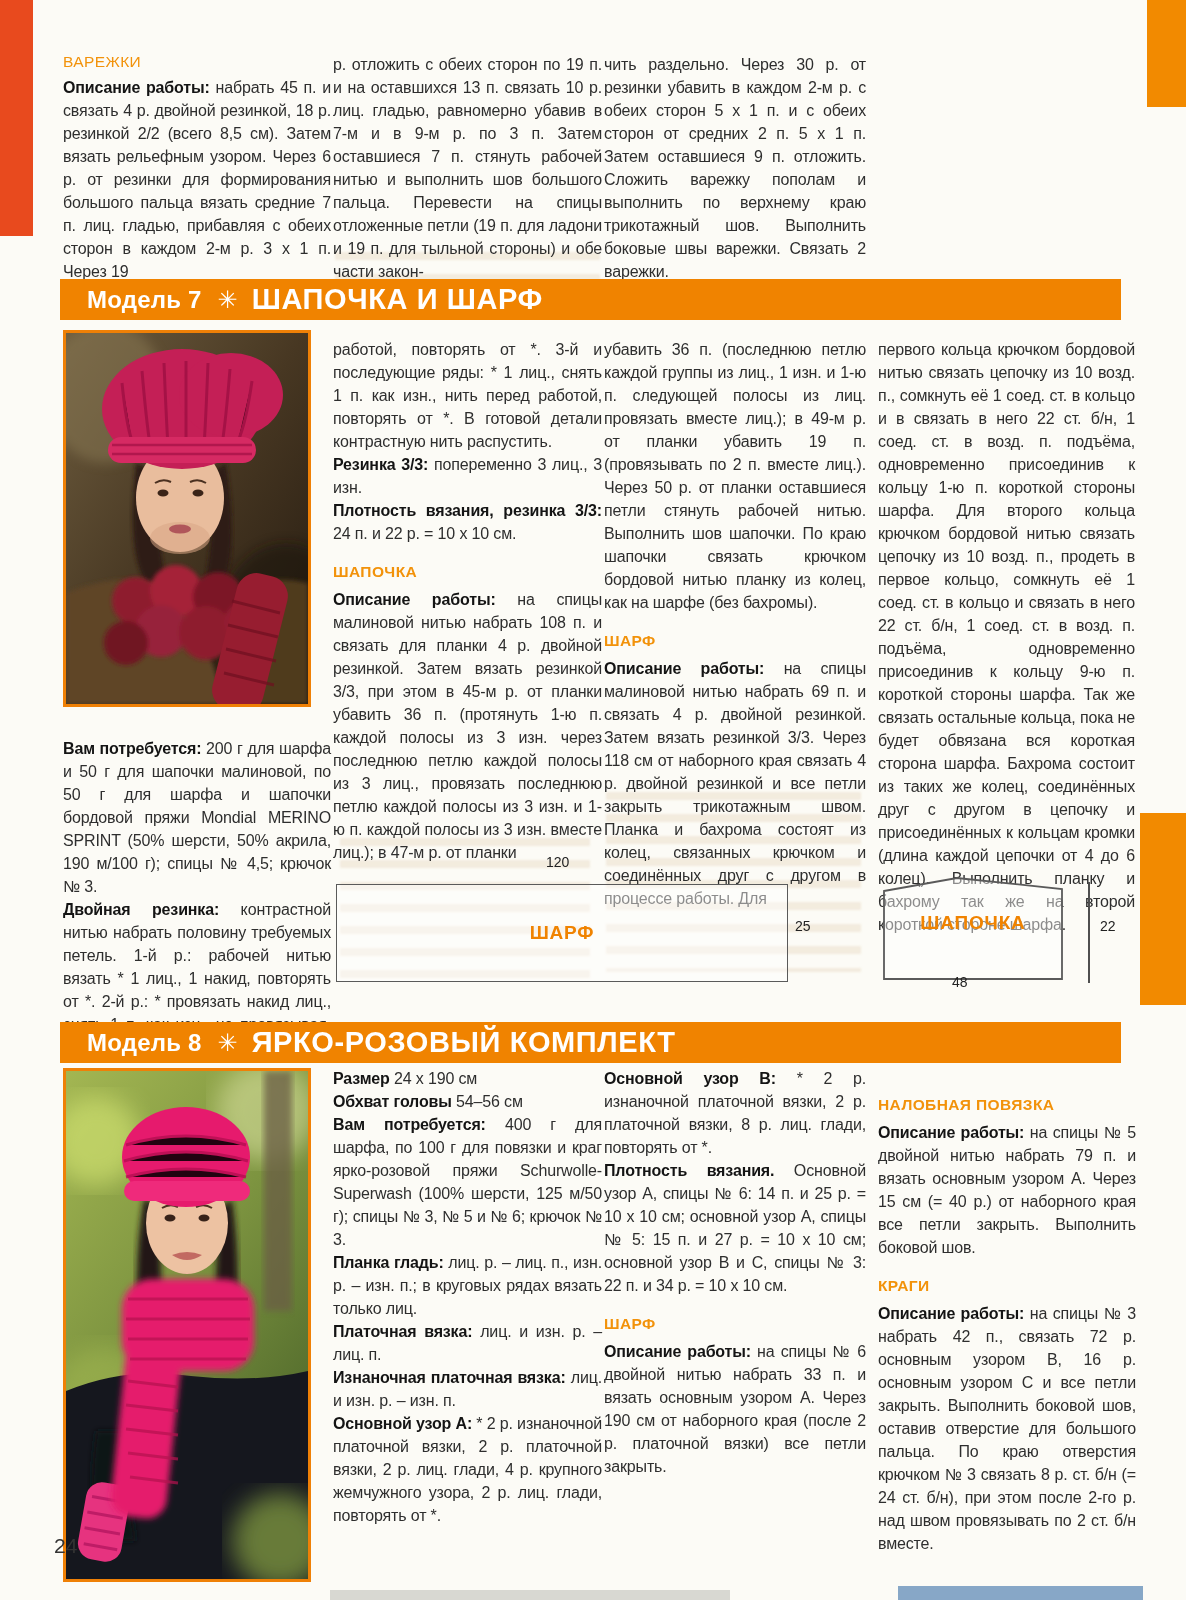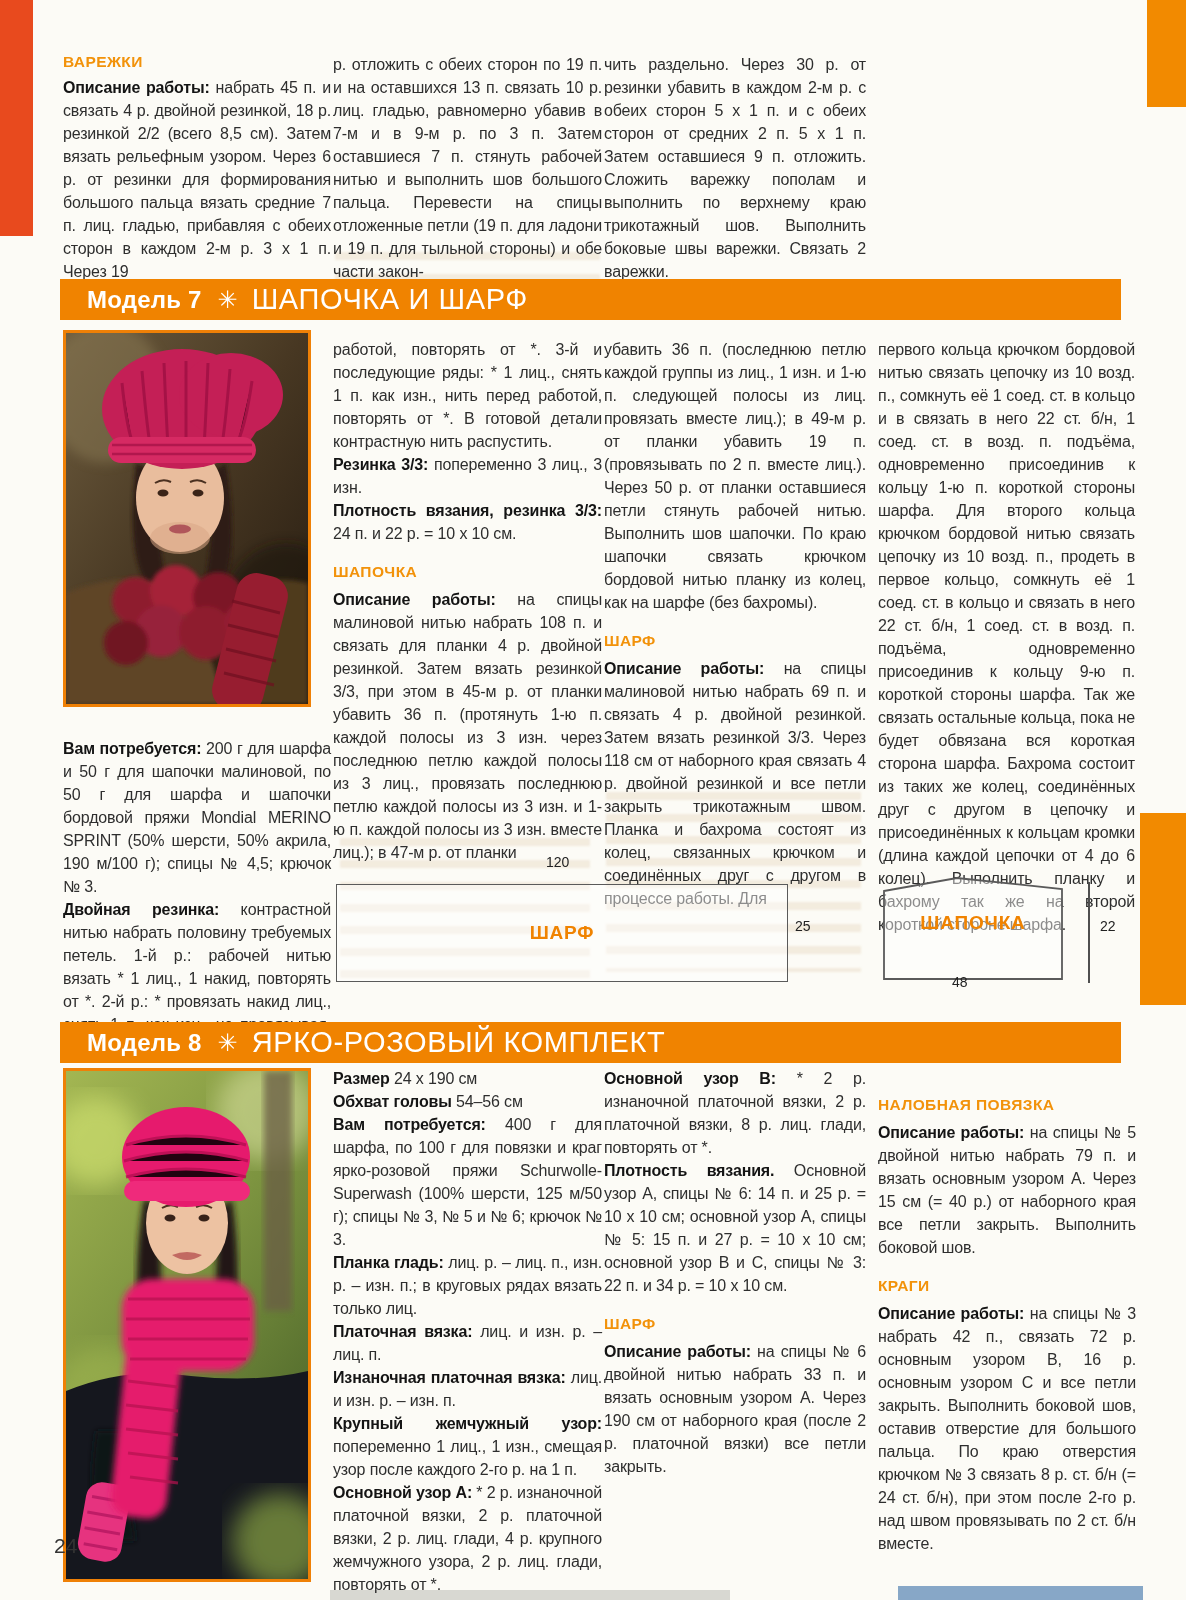--- a/index.html
+++ b/index.html
@@ -6,27 +6,27 @@
   .page{position:relative;width:1186px;height:1600px;background:#fcfbf6;overflow:hidden;
         font-family:"Liberation Sans",sans-serif;color:#2b2b2b;}
   
   .edge{position:absolute;}
   
   .col{position:absolute;text-align:justify;font-size:16px;line-height:23px;letter-spacing:-0.15px;color:#2e2e2e;}
   .col p{margin:0;}
   .col b{color:#141414;}
   .subhead{color:#f2920a;font-weight:bold;font-size:15.5px;letter-spacing:0.4px;margin:15px 0 5px 0;text-align:left;}
   .subhead.first{margin-top:4px;}
-  .mitten-head{position:absolute;color:#f2920a;font-weight:bold;font-size:15.5px;letter-spacing:0.4px;}
+  .mitten-head{position:absolute;color:#f2920a;font-weight:normal;font-size:15.5px;letter-spacing:0.4px;}
   
   .banner{position:absolute;left:60px;width:1061px;height:41px;background:#f08300;color:#fff;
           display:flex;align-items:center;padding-left:27px;box-sizing:border-box;text-align:center;}
   .banner .model{font-size:24px;font-weight:bold;letter-spacing:0.2px;}
   .banner .star{font-size:24px;margin:0 14px 0 16px;}
-  .banner .title{font-size:29px;font-weight:normal;letter-spacing:0.6px;}
+  .banner .title{font-size:29px;font-weight:bold;letter-spacing:0.6px;}
   
   .photo{position:absolute;border:3px solid #ef8006;background:#777;}
   .photo svg{display:block;}
   
   .diag-num{position:absolute;font-size:14px;color:#222;}
   .scarf-rect{position:absolute;left:336px;top:884px;width:450px;height:96px;border:1.5px solid #5a5a5a;
               display:flex;align-items:center;justify-content:center;background:rgba(255,255,255,0.45);}
   .diag-label{color:#f08300;font-weight:bold;font-size:19px;letter-spacing:0.8px;}
   .hat-shape{position:absolute;left:883px;top:877px;width:180px;height:103px;}
   .hat-label{position:absolute;left:883px;top:912px;width:180px;text-align:center;}
@@ -223,21 +223,20 @@
     </svg>
   </div>
 
   <div class="col" style="left:333px;top:1067px;width:269px;">
     <p><b>Размер</b> <span>24 х 190 см</span></p>
     <p><b>Обхват головы</b> <span>54–56 см</span></p>
     <p><b>Вам потребуется:</b> <span>400 г для шарфа, по 100 г для повязки и краг ярко-розовой пряжи Schurwolle-Superwash (100% шерсти, 125 м/50 г); спицы № 3, № 5 и № 6; крючок № 3.</span></p>
     <p><b>Планка гладь:</b> <span>лиц. р. – лиц. п., изн. р. – изн. п.; в круговых рядах вязать только лиц.</span></p>
     <p><b>Платочная вязка:</b> <span>лиц. и изн. р. – лиц. п.</span></p>
     <p><b>Изнаночная платочная вязка:</b> <span>лиц. и изн. р. – изн. п.</span></p>
-    <p><b>Крупный жемчужный узор:</b> <span>попеременно 1 лиц., 1 изн., смещая узор после каждого 2-го р. на 1 п.</span></p>
     <p><b>Основной узор А:</b> <span>* 2 р. изнаночной платочной вязки, 2 р. платочной вязки, 2 р. лиц. глади, 4 р. крупного жемчужного узора, 2 р. лиц. глади, повторять от *.</span></p>
   </div>
 
   <div class="col" style="left:604px;top:1067px;width:262px;">
     <p><b>Основной узор В:</b> <span>* 2 р. изнаночной платочной вязки, 2 р. платочной вязки, 8 р. лиц. глади, повторять от *.</span></p>
     <p><b>Плотность вязания.</b> <span>Основной узор А, спицы № 6: 14 п. и 25 р. = 10 х 10 см; основной узор А, спицы № 5: 15 п. и 27 р. = 10 х 10 см; основной узор В и С, спицы № 3: 22 п. и 34 р. = 10 х 10 см.</span></p>
     <div class="subhead">ШАРФ</div>
     <p><b>Описание работы:</b> <span>на спицы № 6 двойной нитью набрать 33 п. и вязать основным узором А. Через 190 см от наборного края (после 2 р. платочной вязки) все петли закрыть.</span></p>
   </div>
 

